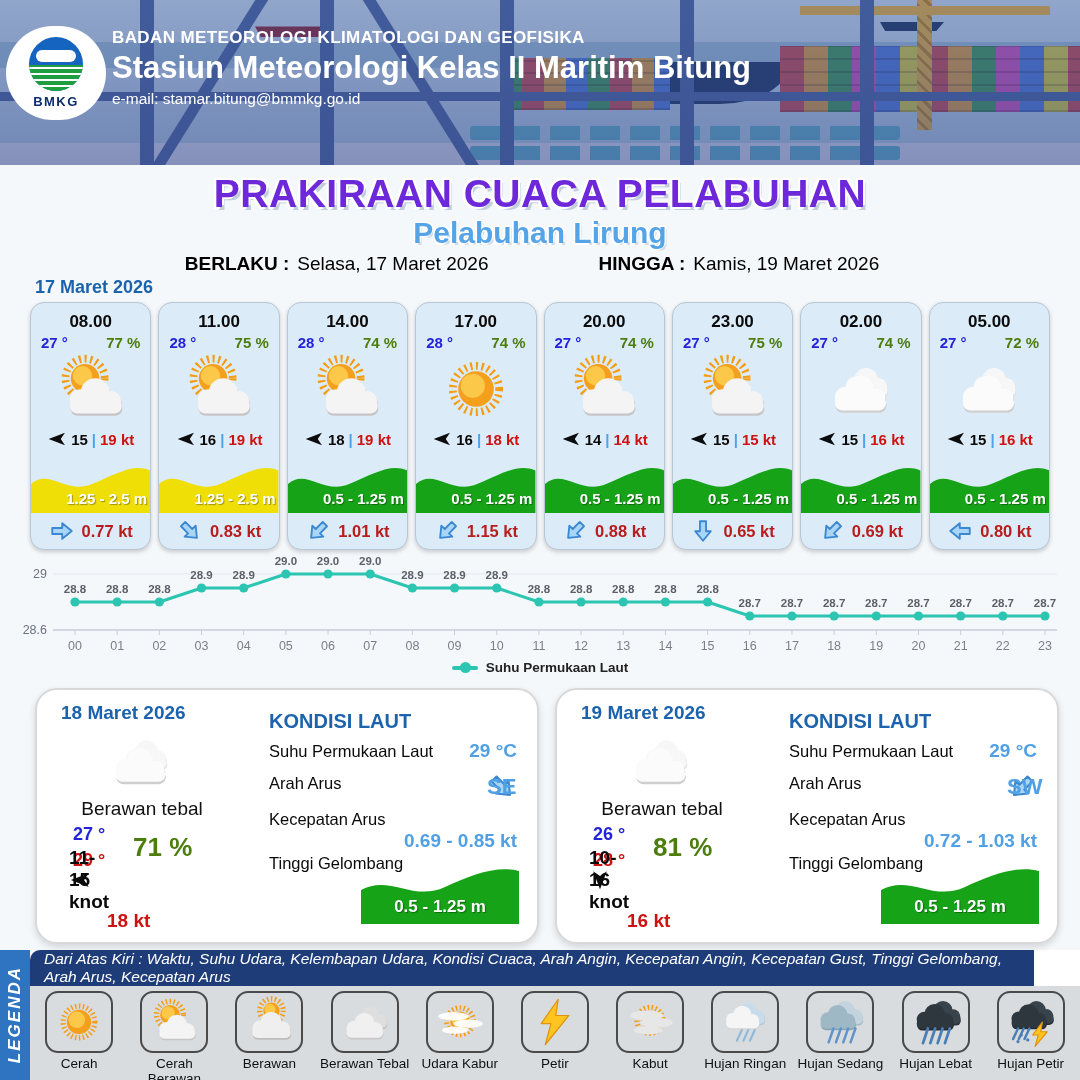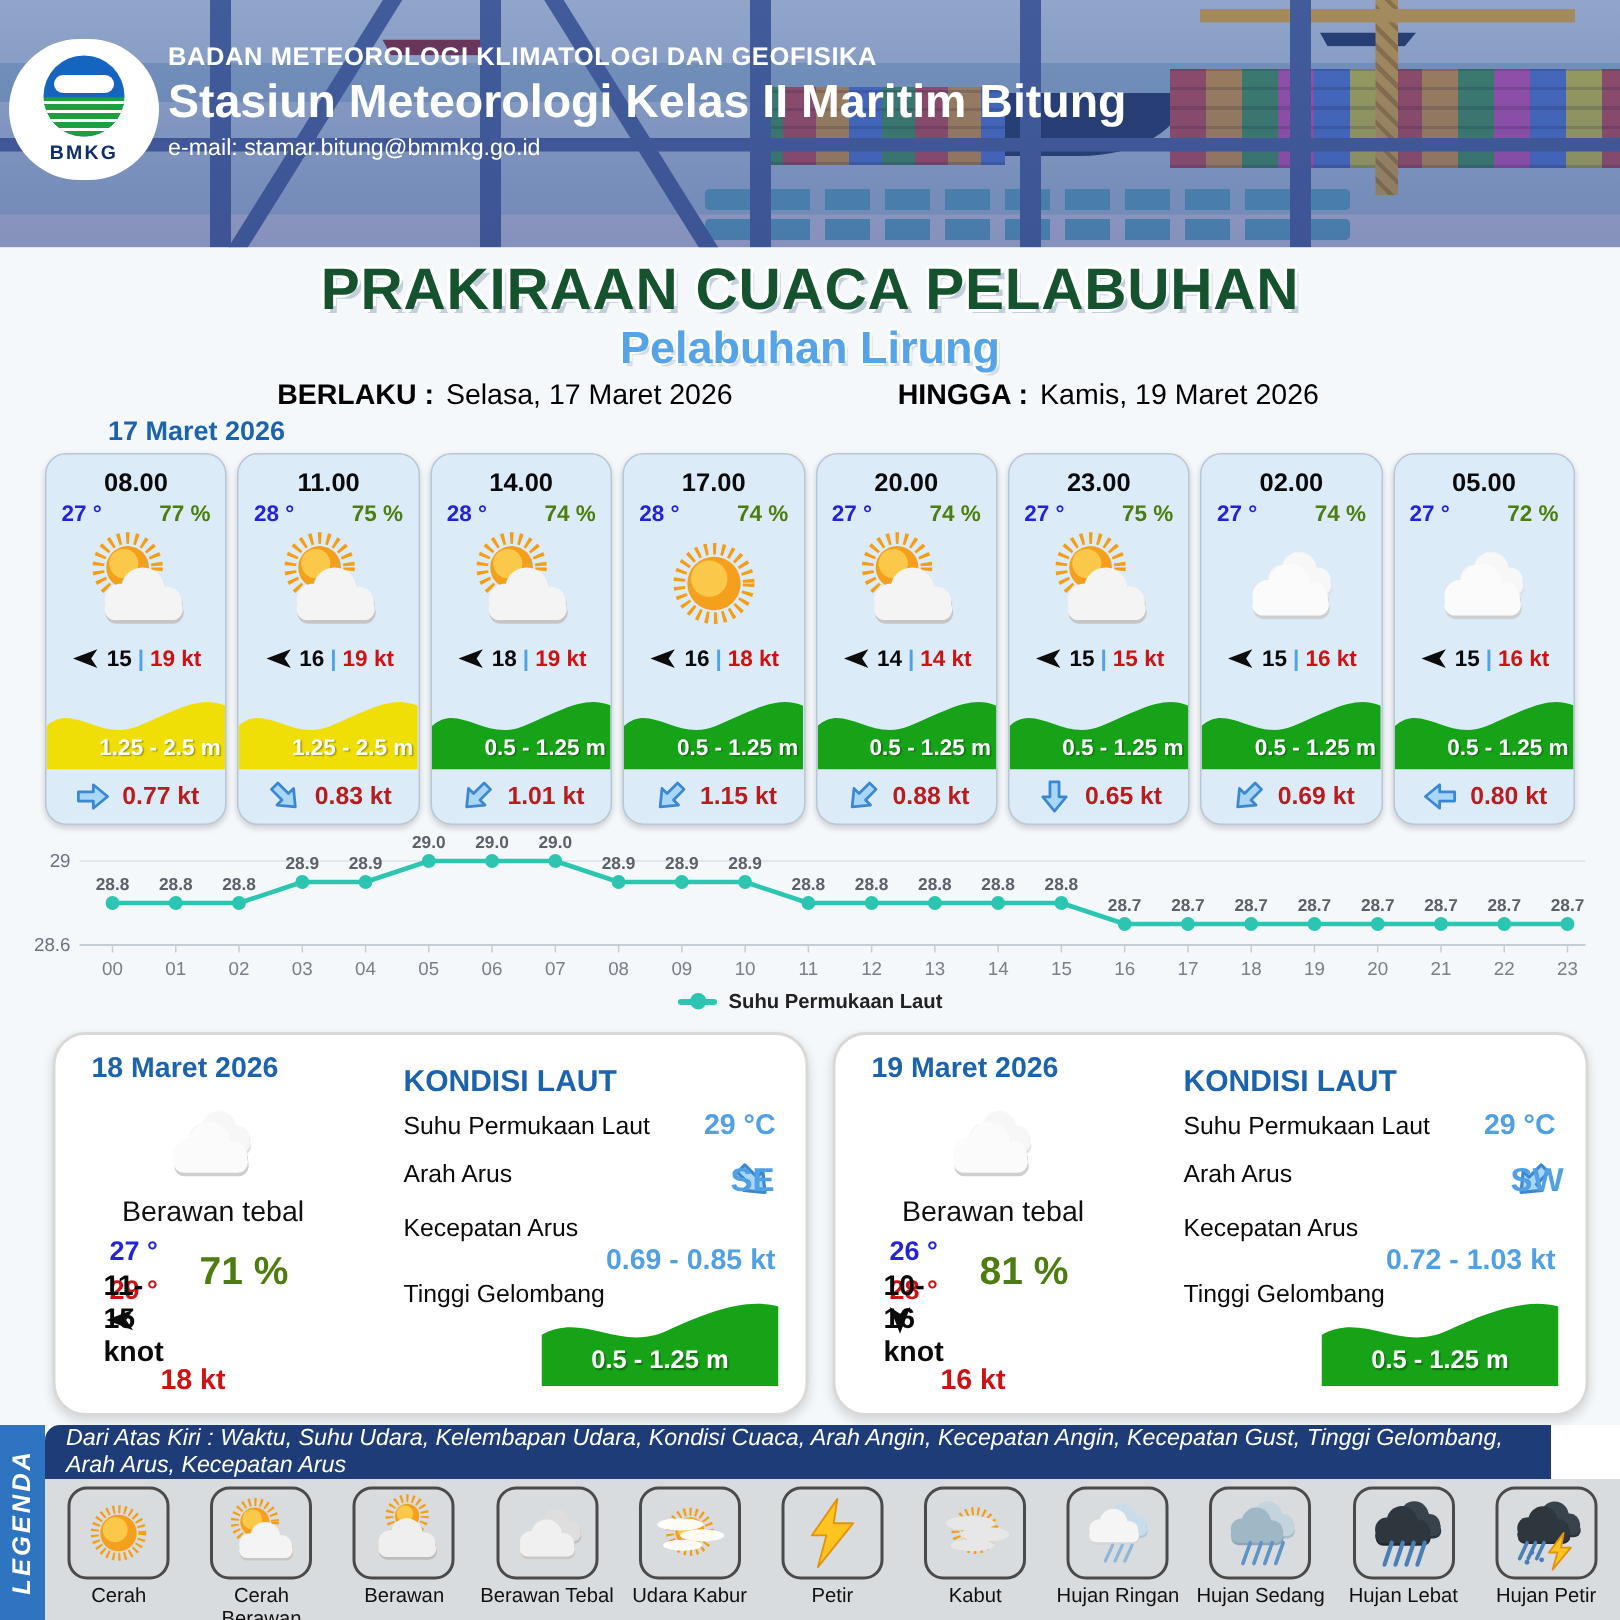--- a/index.html
+++ b/index.html
@@ -40,29 +40,29 @@
   .logo{position:absolute;left:6px;top:26px;width:100px;height:94px;background:#fff;
     border-radius:47px;z-index:6;display:flex;flex-direction:column;align-items:center;justify-content:center;}
   .logo-circle{width:54px;height:54px;border-radius:50%;position:relative;overflow:hidden;background:#1565c0;}
   .logo-cloud{position:absolute;left:7px;top:13px;width:40px;height:12px;background:#fff;border-radius:7px;}
   .logo-green{position:absolute;left:0;right:0;bottom:0;height:26px;
     background:repeating-linear-gradient(0deg,#1e9e3e 0 4px,#ffffff 4px 6px);}
   .logo-label{color:#0d2d6b;font-weight:bold;font-size:13px;letter-spacing:1.5px;margin-top:3px;}
   
   .midbg{position:absolute;left:0;top:165px;width:1080px;height:785px;background:#f5f8fb;}
   .title-main{position:absolute;left:0;top:172px;width:1080px;text-align:center;
-    font-size:39px;font-weight:800;color:#14532d;letter-spacing:.5px;
+    font-size:39px;font-weight:800;color:#6d28d9;letter-spacing:.5px;
     text-shadow:-2px -2px 0 #fff,2px -2px 0 #fff,-2px 2px 0 #fff,2.5px 2.5px 0 #c3cedd;}
   .title-sub{position:absolute;left:0;top:216px;width:1080px;text-align:center;
     font-size:30px;font-weight:800;color:#54a4e7;
     text-shadow:-1.5px -1.5px 0 #fff,1.5px -1.5px 0 #fff,-1.5px 1.5px 0 #fff,2px 2px 0 #d4dde8;}
   .valid-row{position:absolute;left:0;top:253px;width:1064px;display:flex;justify-content:center;gap:110px;
     font-size:19px;color:#000;}
   .valid-row b{font-weight:bold;margin-right:8px;}
-  .fdate{position:absolute;left:35px;top:277px;font-size:18px;font-weight:bold;color:#1c63ae;margin-left:37px;}
+  .fdate{position:absolute;left:35px;top:277px;font-size:18px;font-weight:bold;color:#1c63ae;}
   
   .cards{position:absolute;left:30px;top:302px;width:1020px;display:flex;gap:7px;}
   .fcard{width:121px;height:246px;background:#dcebf8;border:1px solid #b9c6d4;border-radius:14px;
     overflow:hidden;box-shadow:0 2px 4px rgba(0,0,0,.18);display:flex;flex-direction:column;position:relative;}
   .ftime{text-align:center;font-size:17px;font-weight:bold;color:#0a0a0a;margin-top:9px;}
   .frow{display:flex;justify-content:space-between;padding:2px 10px 0 10px;font-size:15px;font-weight:bold;}
   .ftemp{color:#2323d9;}
   .fhum{color:#4c7d0e;}
   .ficon{height:78px;display:flex;align-items:center;justify-content:center;}
   .ficon svg{width:76px;height:76px;}

